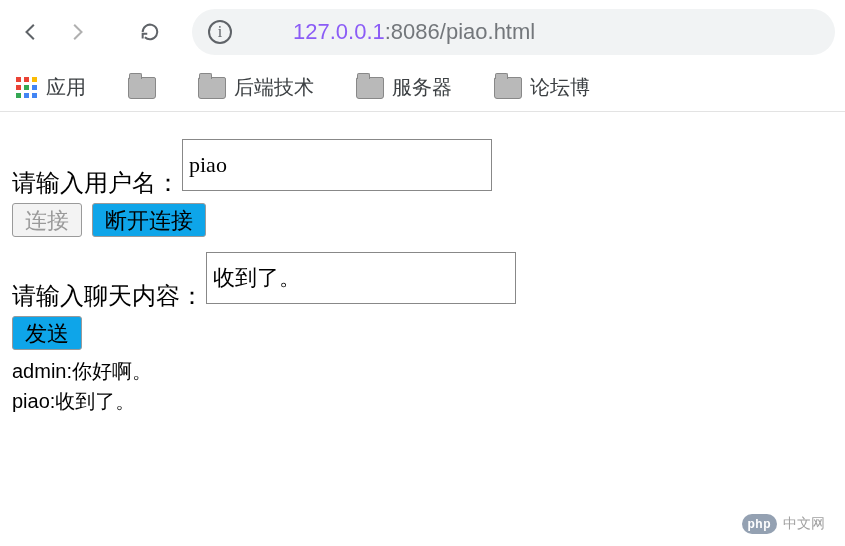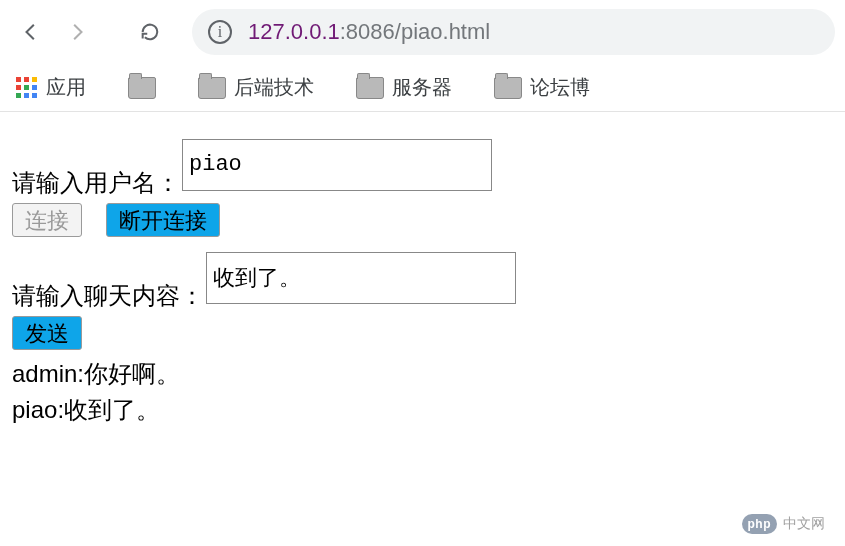--- a/index.html
+++ b/index.html
@@ -50,21 +50,21 @@
       width: 24px; height: 24px;
       border: 2px solid #5f6368;
       border-radius: 50%;
       display: flex;
       align-items: center;
       justify-content: center;
       font-size: 16px;
       margin-right: 16px;
       font-family: Georgia, serif;
     }
-    .url-host { color: #701a75; }
+    .url-host { color: #8b5cf6; margin-left: 45px; }
     .url-port-path { color: #73777b; }
 
     
     .bookmarks-bar {
       display: flex;
       align-items: center;
       height: 48px;
       padding: 0 16px;
       border-bottom: 1px solid #e3e3e3;
       gap: 42px;
@@ -116,48 +116,48 @@
       flex-wrap: wrap;
       margin-bottom: 2px;
     }
     .form-label {
       margin-right: 2px;
       letter-spacing: 0;
       margin-top: 37px;
     }
     input[type="text"] {
       font-size: 22px;
-      font-family: Liberation Mono, monospace;
+      font-family: Liberation Serif, serif;
       height: 52px;
       padding: 2px 6px;
       border: 1px solid #888;
       background: #fff;
       width: 310px;
     }
 
-    .btn-row { display: flex; gap: 24px; margin-bottom: 4px; }
+    .btn-row { display: flex; gap: 10px; margin-bottom: 4px; }
     button {
       font-size: 22px;
       font-family: inherit;
       padding: 2px 12px;
       background: #0ea5e9;
       border: 1px solid #9a9a9a;
       border-radius: 3px;
       color: #000;
       cursor: pointer;
       height: 34px;
     }
     button[disabled] {
       color: #9a9a9a;
       background: #f3f3f3;
       cursor: default;
     }
 
     .chat-log { margin-top: 6px; }
-    .chat-line { font-size: 24px; line-height: 1.5; }
+    .chat-line { font-size: 20px; line-height: 1.5; }
 
     
     .watermark {
       position: absolute;
       right: 20px;
       bottom: 12px;
       display: flex;
       align-items: center;
       gap: 6px;
       opacity: 0.8;

